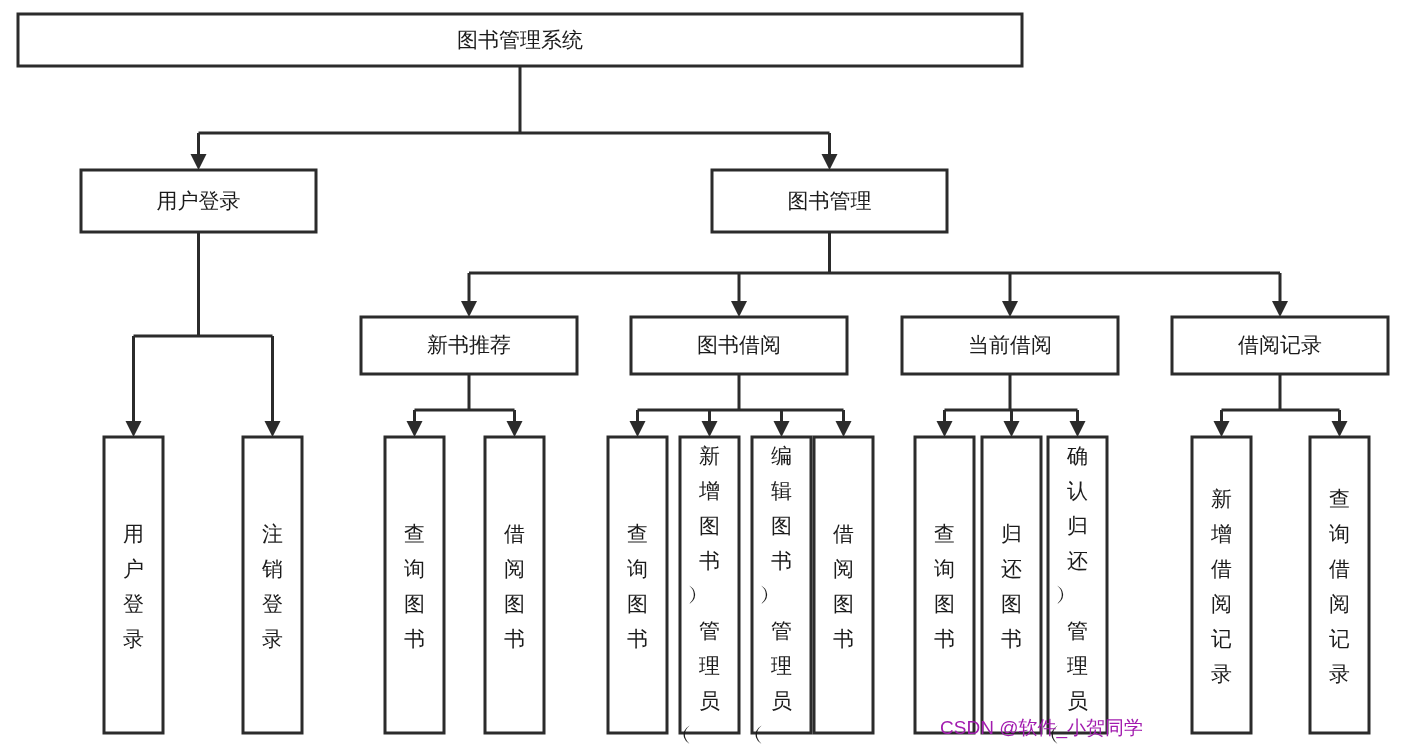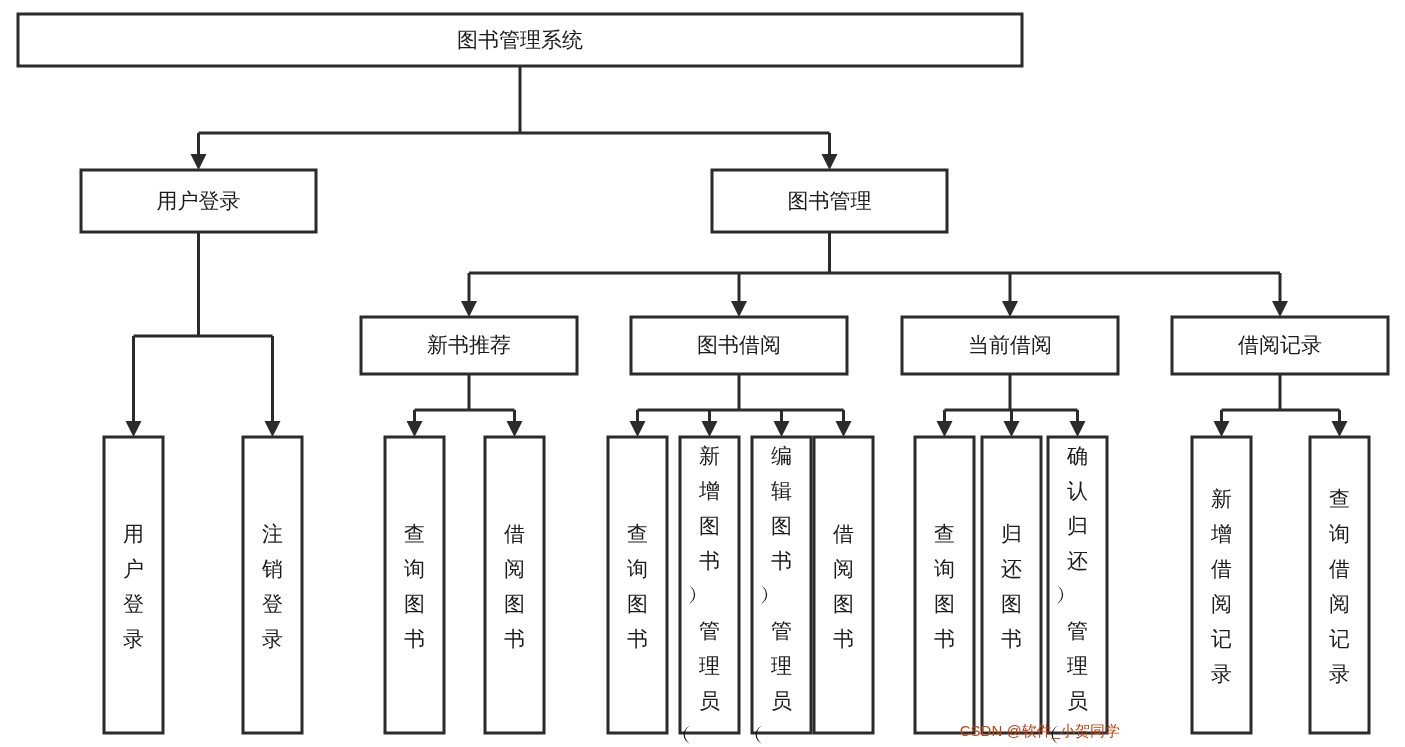--- a/index.html
+++ b/index.html
@@ -47,24 +47,24 @@
   .connector {
     stroke: #2b2b2b;
     stroke-width: 3;
     fill: none;
   }
   .arrow-head {
     fill: #2b2b2b;
   }
   .watermark {
     position: absolute;
-    right: 27px;
+    right: 4px;
     bottom: 6px;
-    color: #c2410c;
-    font-size: 15px;
+    color: #a21caf;
+    font-size: 19px;
     font-family: "Liberation Sans", "DejaVu Sans", sans-serif;
     white-space: nowrap;
     pointer-events: none;
   }
 </style>
 </head>
 <body>
 
 <div id="diagram-root">
   <svg id="tree-svg" viewBox="0 0 1405 747" xmlns="http://www.w3.org/2000/svg">

